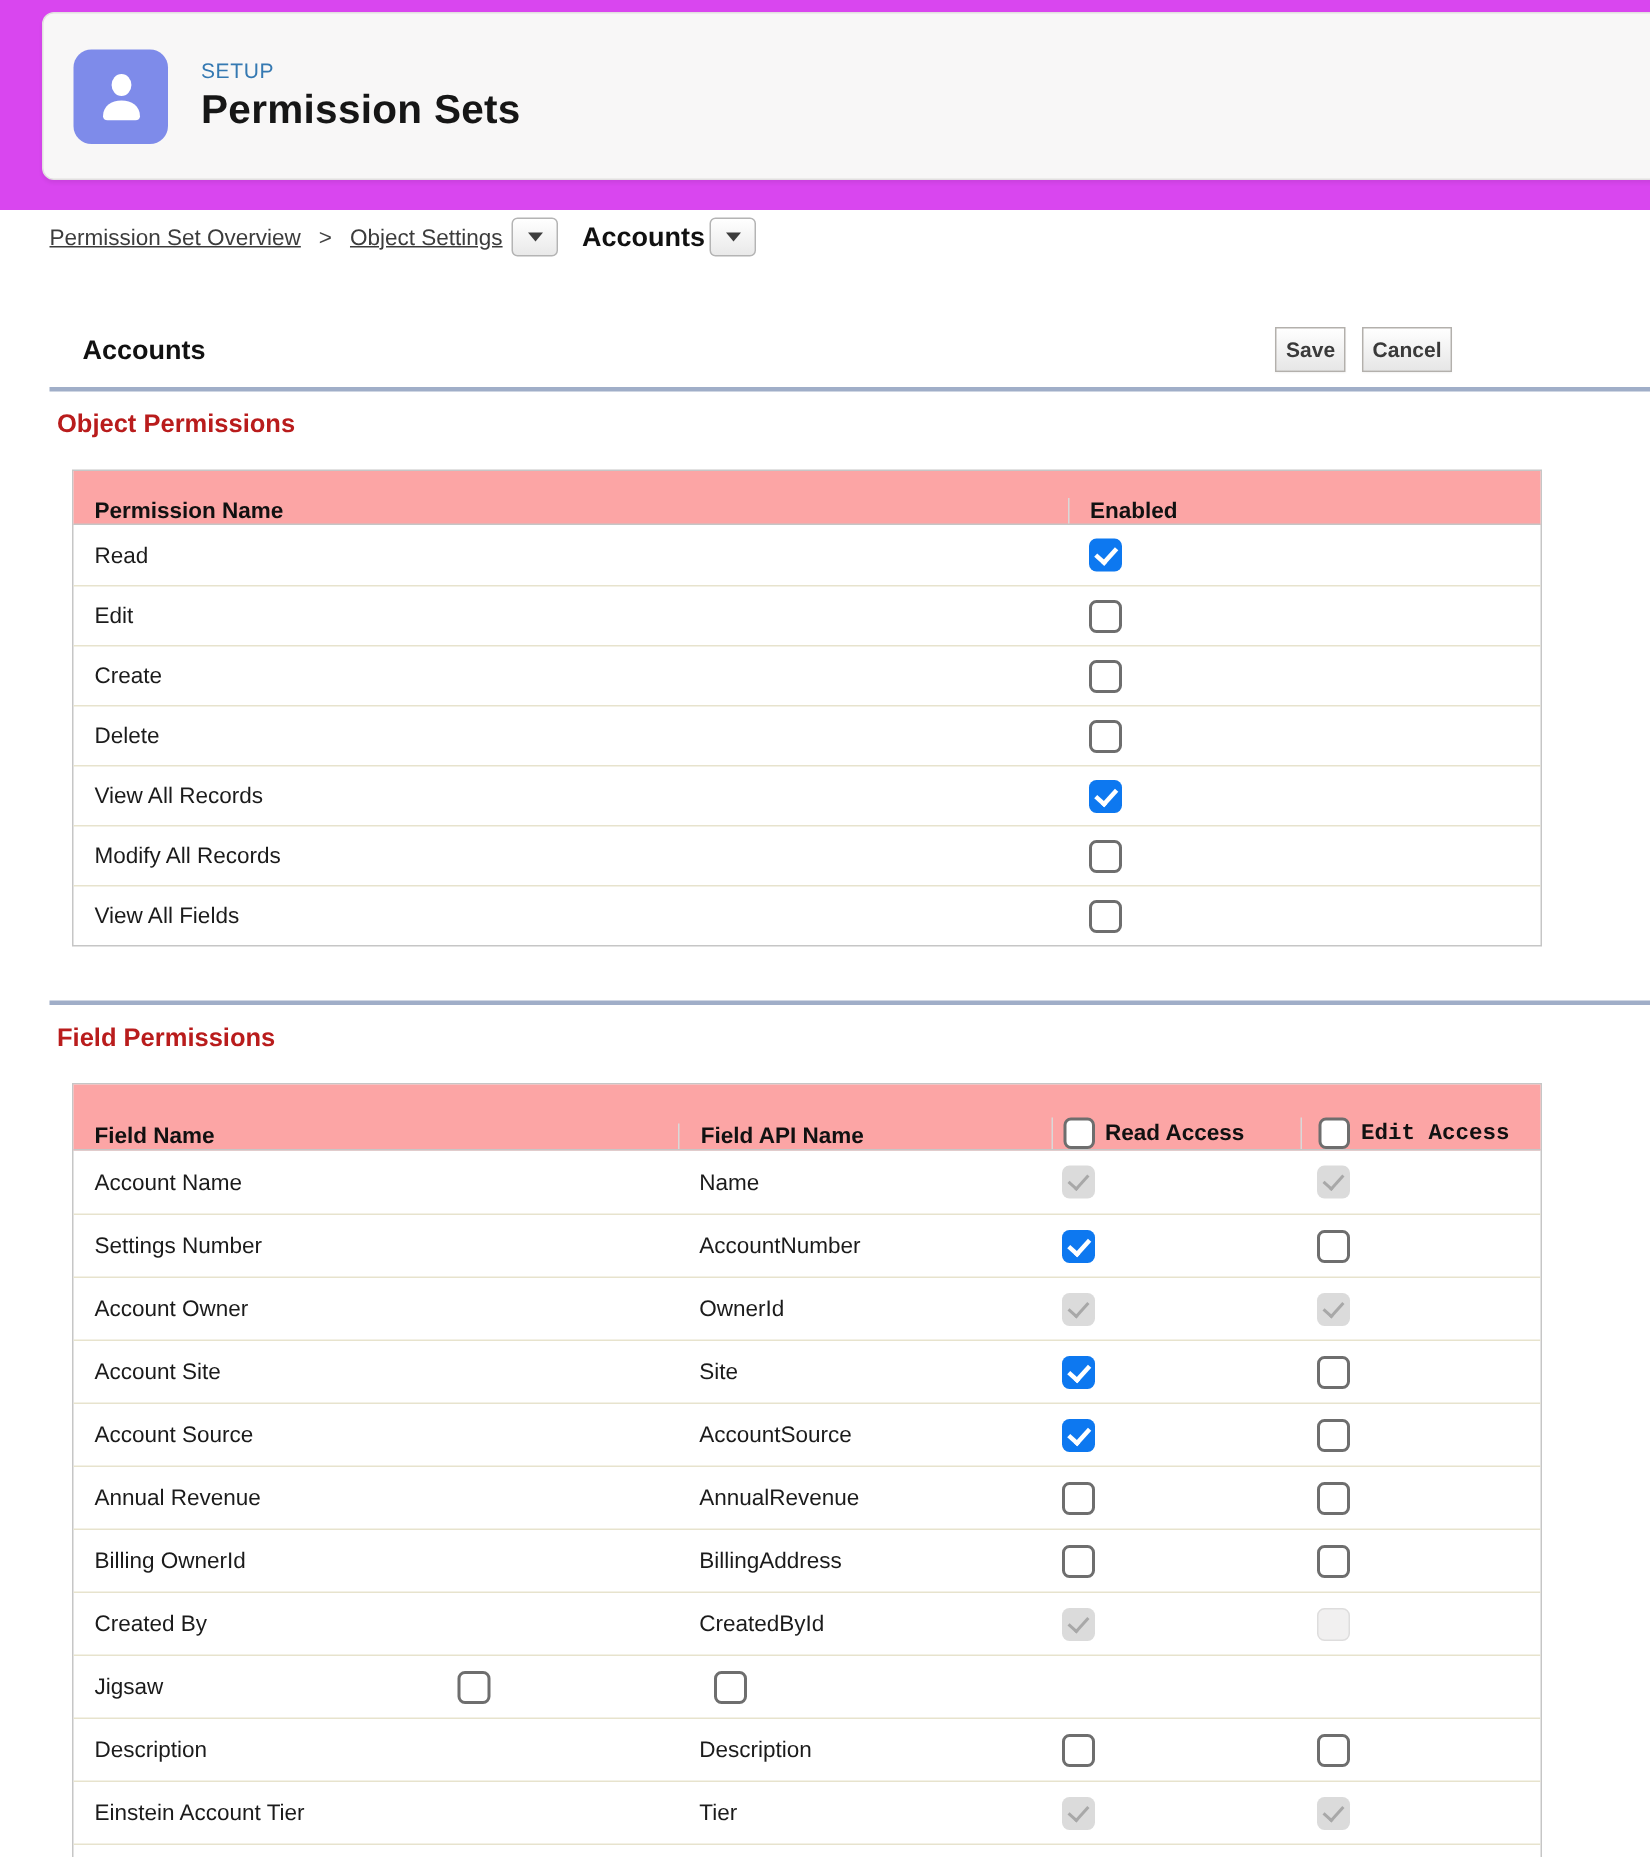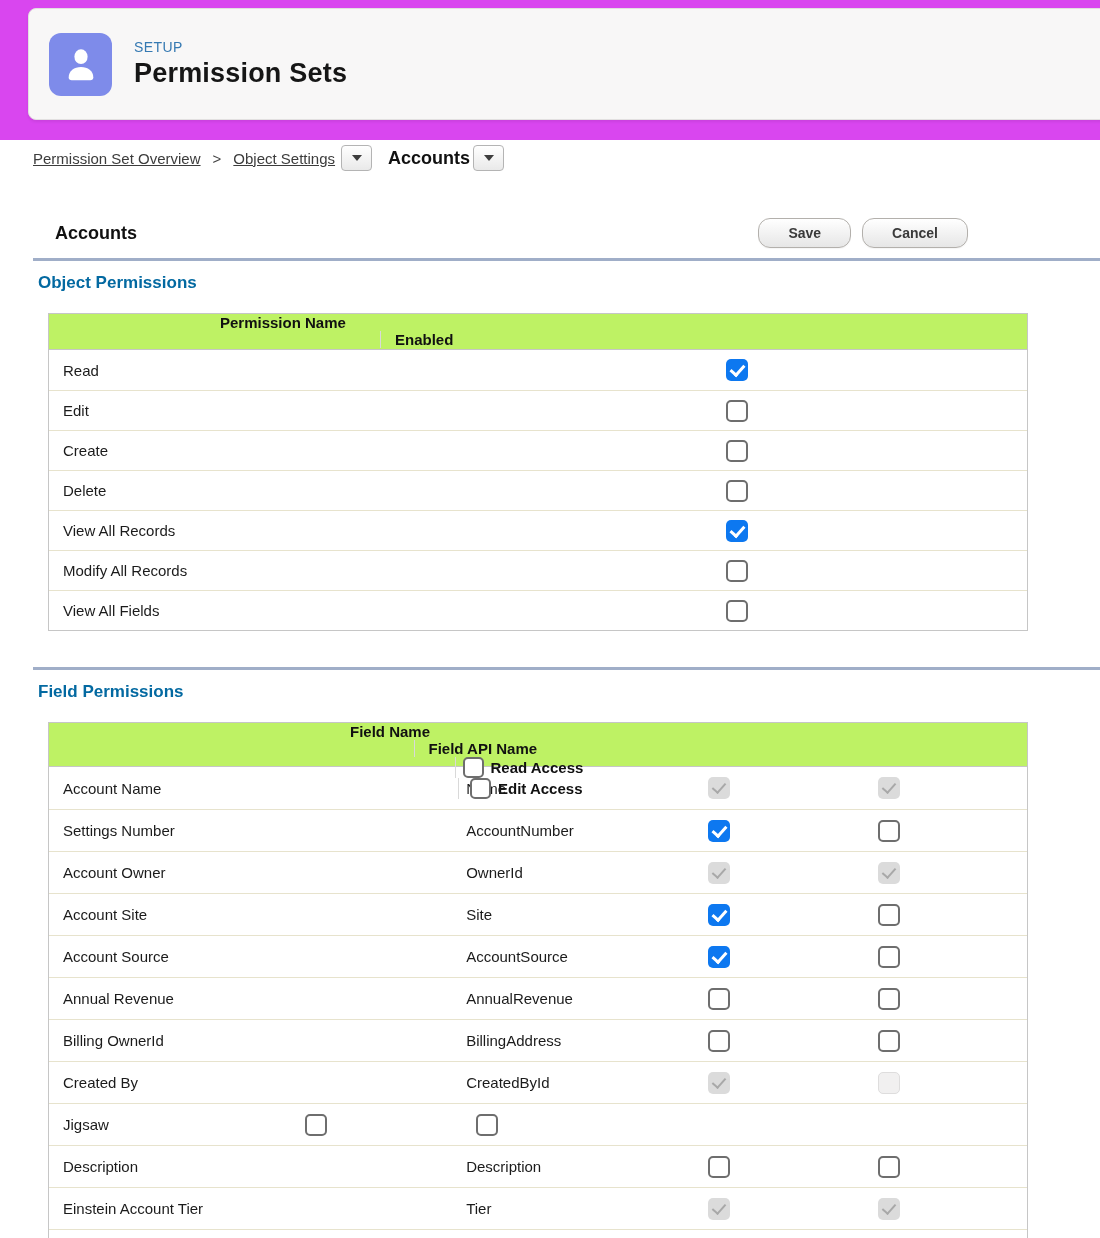--- a/index.html
+++ b/index.html
@@ -47,48 +47,48 @@
     background:linear-gradient(#ffffff,#e9e9e9);cursor:pointer;
   }
   .dd-btn.tight{margin-left:3px;}
   .tri{width:0;height:0;border-left:5px solid transparent;border-right:5px solid transparent;border-top:6px solid #3d3d3d;display:inline-block;}
 
   .title-row{display:flex;justify-content:space-between;align-items:center;margin:44px 132px 0 55px;height:34px;}
   .page-title{font-size:18px;font-weight:bold;color:#111;}
   .actions{display:flex;gap:11px;}
   .btn{
     font-family:inherit;font-size:14px;font-weight:bold;color:#3a3a3a;
-    padding:6px 29px;border:1px solid #b3b0ac;border-radius:12px;
+    padding:6px 6px;border:1px solid #b3b0ac;border-radius:0;
     background:linear-gradient(#ffffff,#e6e6e6);cursor:pointer;
     box-shadow:0 1px 1px rgba(0,0,0,0.04);
   }
 
   .divider{height:3px;background:var(--divider);margin:8px 0 0 33px;}
   .divider-2{margin-top:36px;}
-  .section-title{font-size:17px;font-weight:bold;color:#0369a1;margin:12px 0 0 38px;}
+  .section-title{font-size:17px;font-weight:bold;color:#b91c1c;margin:12px 0 0 38px;}
 
   
   .table{width:980px;margin:20px 0 0 48px;border:1px solid var(--table-border);background:#fff;}
-  .thead{display:flex;align-items:center;height:36px;background:#bef264;border-bottom:1px solid var(--table-border);flex-direction:column;}
+  .thead{display:flex;align-items:flex-end;height:36px;background:#fca5a5;border-bottom:1px solid var(--table-border);}
   .field-table .thead{height:44px;}
   .th{display:flex;align-items:center;font-size:15px;font-weight:bold;color:#111;padding-left:14px;}
   .th + .th{border-left:1px solid #d9d9d9;}
   .tr{display:flex;height:40px;}
   .tr + .tr{border-top:1px solid var(--row-border);}
   .field-table .tr{height:42px;}
   .td{font-size:15px;color:#1b1b1b;padding-left:14px;display:flex;align-items:center;}
 
   .obj-table .col-perm{width:664px;}
   .obj-table .col-enabled{width:316px;}
   .obj-table .col-enabled{}
 
   .field-table .col-fname{width:404px;}
   .field-table .col-fapi{width:249px;}
   .field-table .col-read{width:167px;}
-  .field-table .col-edit{width:160px;}
+  .field-table .col-edit{width:160px;font-family:Liberation Mono, monospace;}
   .field-table .th.col-read,.field-table .td.col-read{padding-left:7px;}
   .field-table .th.col-edit,.field-table .td.col-edit{padding-left:11px;}
   .th .th-label{margin-left:7px;}
 
   
   .cb{width:22px;height:22px;border-radius:5px;display:inline-block;position:relative;flex:none;cursor:pointer;}
   .cb.small{width:21px;height:21px;}
   .cb.unchecked{background:#fff;border:2px solid #6e6e6e;}
   .cb.checked{background:var(--cb-blue);}
   .cb.checked::after{

